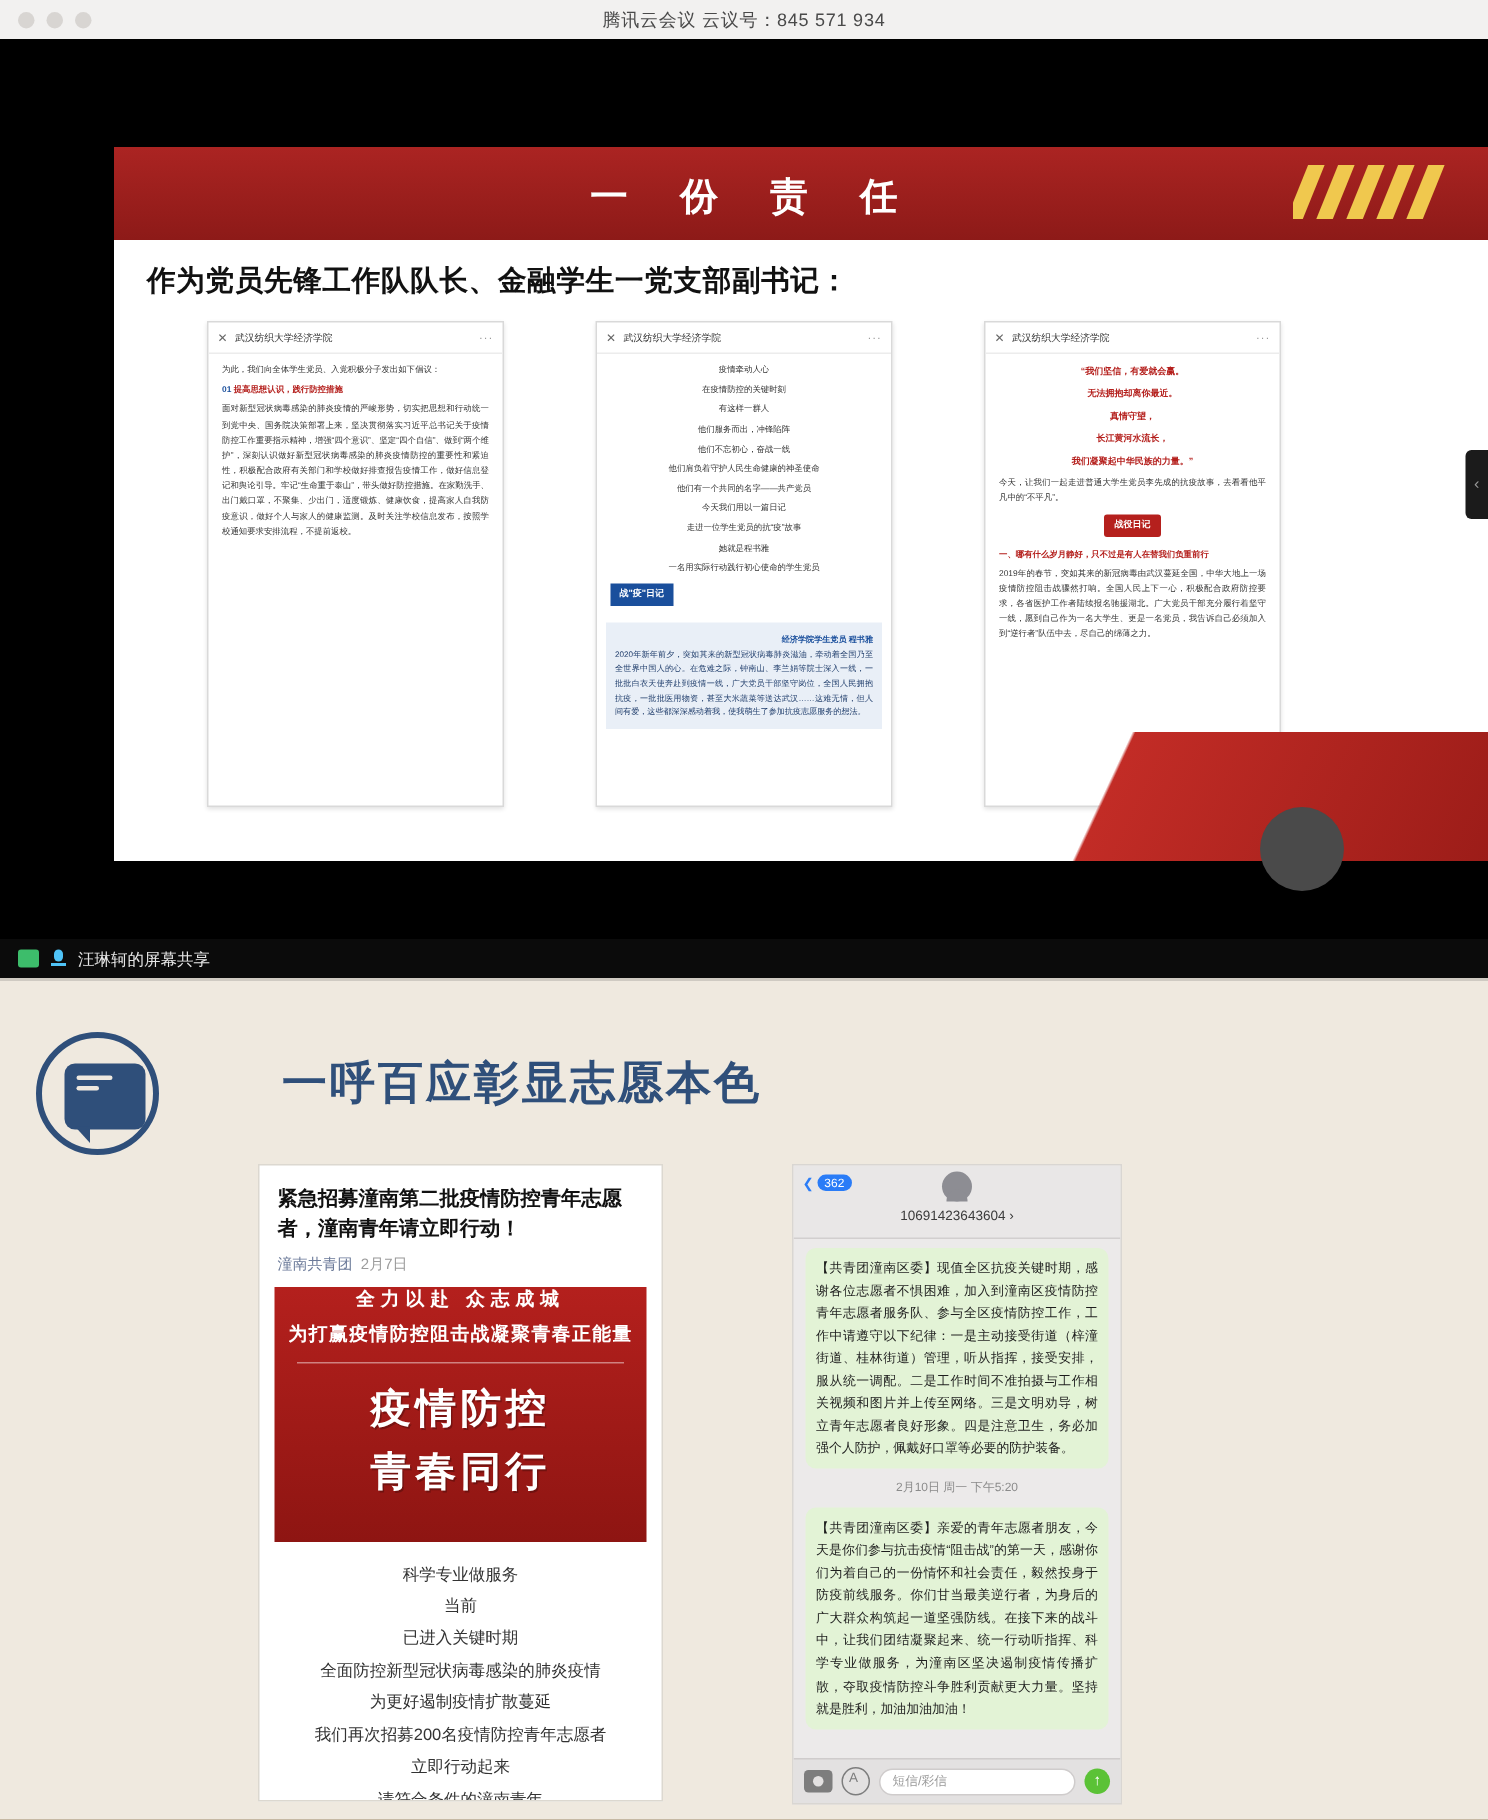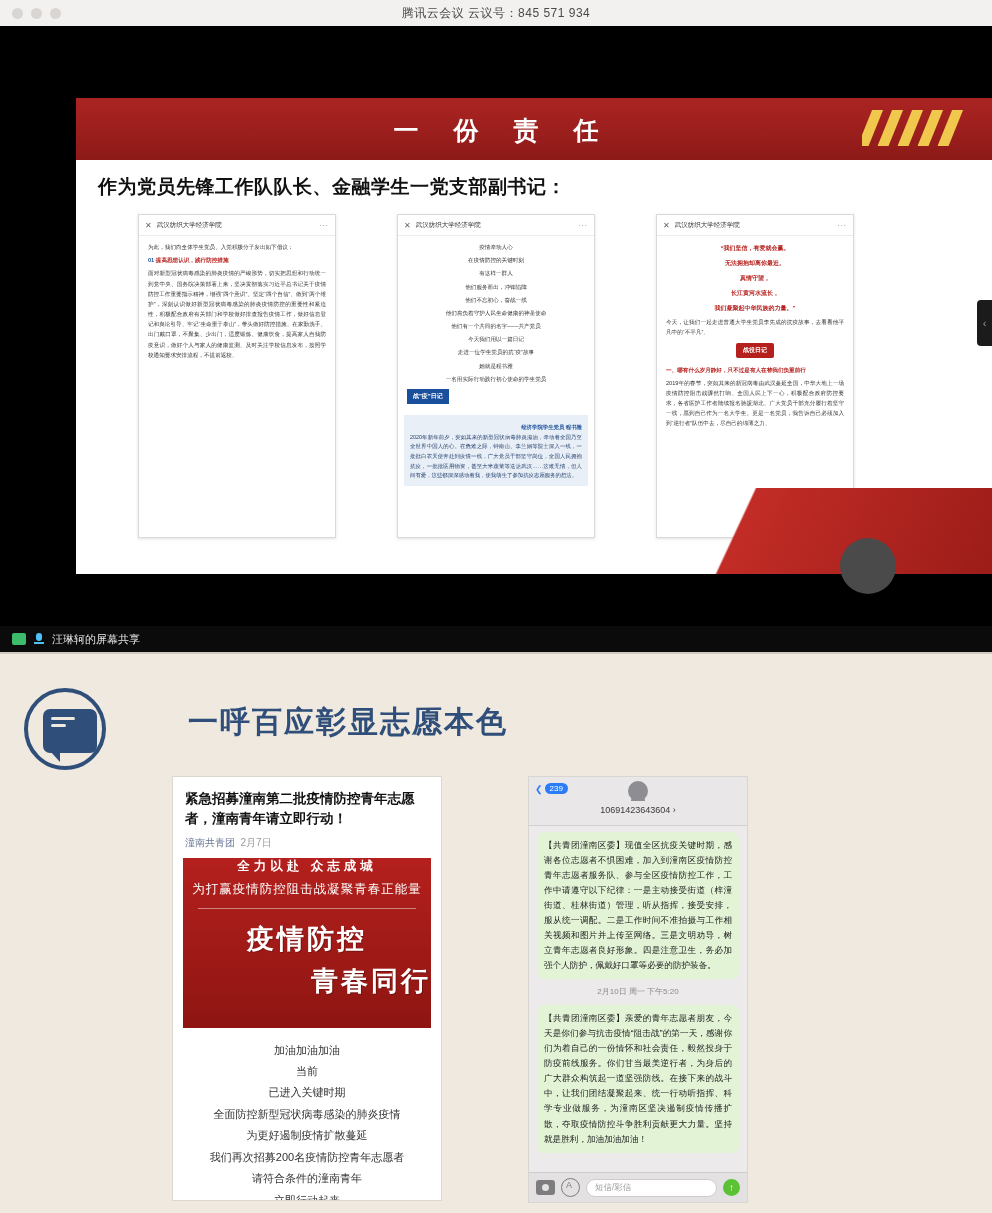--- a/index.html
+++ b/index.html
@@ -347,37 +347,37 @@
   }
   .poster .l1 {
     padding-top: 0;
     font-size: 12.5px;
     font-weight: bold;
     letter-spacing: 4px;
   }
   .poster .l2 {
     padding-top: 6px;
     font-size: 12.5px;
-    font-weight: normal;
+    font-weight: bold;
     letter-spacing: 1px;
   }
   .poster .sep {
     width: 88%;
     height: 1px;
     background: rgba(255,255,255,.45);
     margin: 10px auto 0 auto;
   }
   .poster .big1, .poster .big2 {
     font-size: 27px;
     font-weight: bold;
     letter-spacing: 3px;
     margin-top: 12px;
     text-shadow: 1px 1px 0 rgba(0,0,0,.25);
   }
-  .poster .big2 { margin-top: 6px; text-align: right; }
+  .poster .big2 { margin-top: 6px; }
   .article .body {
     margin: 12px 12px 0 12px;
     font-size: 11px;
     line-height: 1.95;
     color: #333;
     text-align: center;
   }
   .article .body p { margin: 0; }
 
   
@@ -647,37 +647,37 @@
         &nbsp;<span>2月7日</span>
       </div>
       <div class="poster">
         <div class="l1">全力以赴    众志成城</div>
         <div class="l2">为打赢疫情防控阻击战凝聚青春正能量</div>
         <div class="sep"></div>
         <div class="big1">疫情防控</div>
         <div class="big2">青春同行</div>
       </div>
       <div class="body">
-        <p>加油加油加油</p>
+        <p>科学专业做服务</p>
         <p>当前</p>
         <p>已进入关键时期</p>
         <p>全面防控新型冠状病毒感染的肺炎疫情</p>
         <p>为更好遏制疫情扩散蔓延</p>
         <p>我们再次招募200名疫情防控青年志愿者</p>
+        <p>立即行动起来</p>
         <p>请符合条件的潼南青年</p>
-        <p>立即行动起来</p>
 
       </div>
     </div>
 
     <div class="chat">
       <div class="chat-head">
         <div class="chat-back">
           <span>❮</span>
-          <span class="badge">239</span>
+          <span class="badge">362</span>
         </div>
         <div class="chat-avatar"></div>
         <div class="chat-num">10691423643604 ›</div>
       </div>
 
       <div class="bubble-row">
         <div class="bubble">【共青团潼南区委】现值全区抗疫关键时期，感谢各位志愿者不惧困难，加入到潼南区疫情防控青年志愿者服务队、参与全区疫情防控工作，工作中请遵守以下纪律：一是主动接受街道（梓潼街道、桂林街道）管理，听从指挥，接受安排，服从统一调配。二是工作时间不准拍摄与工作相关视频和图片并上传至网络。三是文明劝导，树立青年志愿者良好形象。四是注意卫生，务必加强个人防护，佩戴好口罩等必要的防护装备。</div>
       </div>
 
       <div class="ts">2月10日 周一 下午5:20</div>

